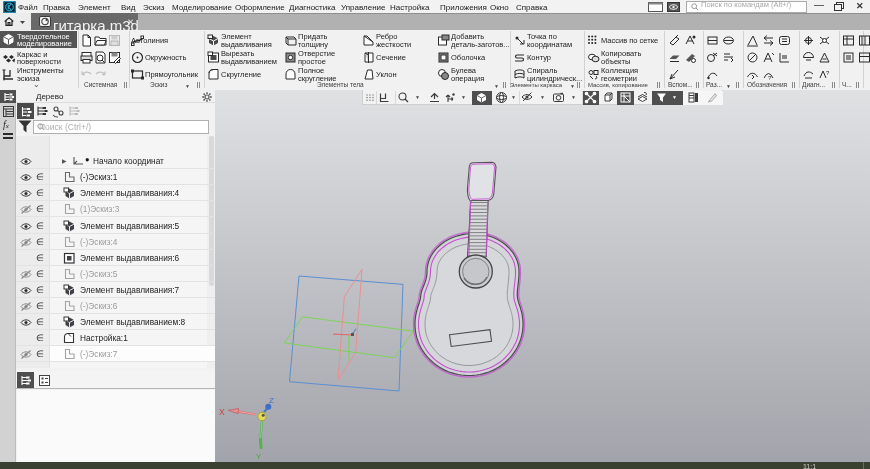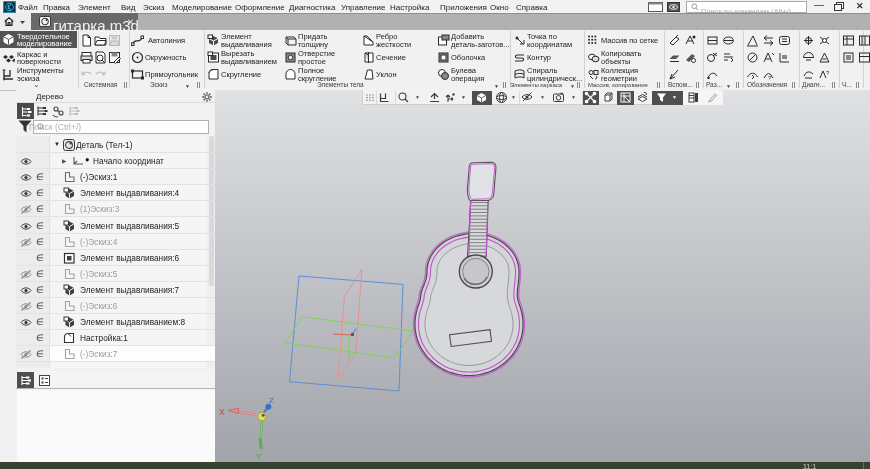--- a/index.html
+++ b/index.html
@@ -53,21 +53,21 @@
 <svg class="abs" style="left:667px;top:2px" width="13" height="10" viewBox="0 0 13 10">
       <rect x="0.5" y="0.5" width="12" height="9" fill="#555" stroke="#333"></rect>
       <ellipse cx="6.5" cy="5" rx="4" ry="2.3" fill="none" stroke="#eee" stroke-width="1"></ellipse>
       <circle cx="6.5" cy="5" r="1.2" fill="#eee"></circle>
     </svg>
 <div class="abs" style="left:686px;top:1px;width:121px;height:11.5px;background:#fff;border:1px solid #ababab"></div>
 <svg class="abs" style="left:691px;top:3px" width="8" height="8" viewBox="0 0 8 8">
       <circle cx="3.2" cy="3.2" r="2.4" fill="none" stroke="#9a9a9a"></circle>
       <line x1="5" y1="5" x2="7" y2="7" stroke="#9a9a9a"></line>
     </svg>
-<span class="abs" style="left:701px;top:7px;color:#a9a9a9;font-size:7.5px">Поиск по командам (Alt+/)</span>
+<span class="abs" style="left:701px;top:0;color:#a9a9a9;font-size:7.5px">Поиск по командам (Alt+/)</span>
 <span class="abs" style="left:814px;top:-1px;color:#333;font-size:10px">—</span>
 <svg class="abs" style="left:834px;top:1.5px" width="10" height="9" viewBox="0 0 10 9">
       <rect x="2.5" y="0.5" width="7" height="6" fill="none" stroke="#333"></rect>
       <rect x="0.5" y="2.5" width="7" height="6" fill="#f2f2f2" stroke="#333"></rect>
     </svg>
 <span class="abs" style="left:856px;top:1px;color:#333;font-size:9px;font-weight:bold">✕</span>
 </div>
 <div class="abs tabbar">
 <div class="abs" style="left:0;top:0;width:870px;height:1px;background:#8f8f8f"></div>
 <div class="abs" style="left:0;top:0;width:31px;height:17px;background:#ececec"></div>
@@ -177,21 +177,21 @@
       <path d="M2 6.5 C4 3.5 9 3.5 11 6 M2 6.5 L2 3.5 M2 6.5 L5 6.5" fill="none" stroke="#c3c3c3" stroke-width="1.3"></path>
     </svg>
     <svg class="ric" style="left:93.5px;top:37.5px" viewBox="0 0 13 13">
       <path d="M11 6.5 C9 3.5 4 3.5 2 6 M11 6.5 L11 3.5 M11 6.5 L8 6.5" fill="none" stroke="#c3c3c3" stroke-width="1.3"></path>
     </svg>
     <svg class="ric" style="left:131px;top:3.5px" viewBox="0 0 13 13">
       <path d="M1.5 10 C4 3 8 11 11.5 3" fill="none" stroke="#2a2a2a" stroke-width="1.2"></path>
       <rect x="0.5" y="9" width="2.5" height="2.5" fill="#fff" stroke="#2a2a2a"></rect>
       <rect x="10" y="2" width="2.5" height="2.5" fill="#fff" stroke="#2a2a2a"></rect>
     </svg>
-    <div class="rbtxt" style="left:148px;top:7px">Автолиния</div>
+    <div class="rbtxt" style="left:131px;top:7px">Автолиния</div>
     <svg class="ric" style="left:131px;top:20.5px" viewBox="0 0 13 13">
       <circle cx="6.5" cy="6.5" r="5" fill="none" stroke="#2a2a2a" stroke-width="1.2"></circle>
       <circle cx="6.5" cy="6.5" r="1" fill="#2a2a2a"></circle>
     </svg>
     <div class="rbtxt" style="left:145px;top:24px">Окружность</div>
     <svg class="ric" style="left:131px;top:37.5px" viewBox="0 0 13 13">
       <rect x="1.5" y="3" width="10" height="7" fill="none" stroke="#2a2a2a" stroke-width="1.2"></rect>
       <rect x="0.5" y="2" width="2" height="2" fill="#fff" stroke="#2a2a2a"></rect>
       <rect x="10.5" y="9" width="2" height="2" fill="#fff" stroke="#2a2a2a"></rect>
     </svg>
@@ -399,20 +399,38 @@
     <svg class="ric" style="left:858px;top:3.5px" viewBox="0 0 13 13">
       <rect x="1.5" y="2" width="10" height="9" fill="none" stroke="#2a2a2a"></rect>
       <path d="M4 2 V11 M7 2 V11" stroke="#2a2a2a"></path>
     </svg>
     <svg class="ric" style="left:858px;top:20.5px" viewBox="0 0 13 13">
       <rect x="1.5" y="2" width="10" height="9" fill="none" stroke="#2a2a2a"></rect>
       <path d="M1.5 5.5 H11.5" stroke="#2a2a2a"></path>
     </svg>
   </div>
 <div class="abs main">
+    <div class="lstrip">
+<div class="abs" style="left:0;top:0;width:16px;height:13px;background:#4f4f4f"></div>
+<svg class="abs" style="left:2.5px;top:1.5px" width="11" height="10" viewBox="0 0 11 10">
+        <g stroke="#fff" stroke-width="1.2" fill="none">
+          <path d="M2 1 V9 M2 2.5 H6 M2 5 H8 M2 7.5 H6"></path>
+          <rect x="6.5" y="1.5" width="3" height="2" fill="#fff" stroke="none"></rect>
+          <rect x="8.5" y="4" width="2.5" height="2" fill="#fff" stroke="none"></rect>
+          <rect x="6.5" y="6.5" width="3" height="2" fill="#fff" stroke="none"></rect>
+        </g>
+      </svg>
+<svg class="abs" style="left:3px;top:16px" width="11" height="11" viewBox="0 0 11 11">
+        <rect x="0.5" y="0.5" width="10" height="10" fill="none" stroke="#3a3a3a"></rect>
+        <path d="M0.5 3 H10.5 M3 3 V10.5 M3 5.5 H10.5 M3 8 H10.5" stroke="#3a3a3a"></path>
+      </svg>
+<div class="abs" style="left:3px;top:29px;font-size:10px;font-style:italic;color:#2a2a2a;font-family:'Liberation Serif',serif">f<span style="font-size:7px">x</span></div>
+<div class="abs" style="left:3px;top:42.5px;width:10px;height:2.5px;background:#2a2a2a"></div>
+<div class="abs" style="left:3px;top:46.5px;width:10px;height:2.5px;background:#2a2a2a"></div>
+</div>
     <div class="panel">
       <div class="abs" style="left:0;top:0;width:199px;height:12.5px;background:#f1f1f1;border-bottom:1px solid #dcdcdc"></div>
       <span class="abs" style="left:20px;top:2px;font-size:8px;color:#222">Дерево</span>
       <svg class="abs" style="left:186px;top:1.5px" width="10" height="10" viewBox="0 0 10 10">
         <g fill="#555">
           <circle cx="5" cy="5" r="2" fill="none" stroke="#555" stroke-width="1.2"></circle>
           <g stroke="#555" stroke-width="1.4">
             <line x1="5" y1="0.2" x2="5" y2="2"></line>
             <line x1="5" y1="8" x2="5" y2="9.8"></line>
             <line x1="0.2" y1="5" x2="2" y2="5"></line>
@@ -458,36 +476,25 @@
         <rect x="7.5" y="9" width="3.5" height="2" fill="#bbb"></rect>
       </svg>
       <svg class="abs" style="left:2px;top:30px" width="14" height="13" viewBox="0 0 14 13">
         <path d="M0.5 0.5 H13.5 L8.5 6 V12.5 L5.5 10 V6 Z" fill="#333"></path>
       </svg>
       <div class="abs" style="left:17px;top:29.5px;width:176px;height:14px;background:#fff;border:1px solid #b0b0b0"></div>
       <svg class="abs" style="left:21px;top:33px" width="8" height="8" viewBox="0 0 8 8">
         <circle cx="3.2" cy="3.2" r="2.4" fill="none" stroke="#999"></circle>
         <line x1="5" y1="5" x2="7" y2="7" stroke="#999"></line>
       </svg>
-      <span class="abs" style="left:13px;top:31.5px;font-size:8.5px;color:#b0b0b0">Поиск (Ctrl+/)</span>
+      <span class="abs" style="left:23px;top:31.5px;font-size:8.5px;color:#b0b0b0">Поиск (Ctrl+/)</span>
       <div class="abs" style="left:0;top:46px;width:199px;height:232px;background:#f5f5f5"></div>
       <div class="abs" style="left:0;top:46px;width:34px;height:232px;background:#ececec;border-right:1px solid #e2e2e2"></div>
       <div class="abs" style="left:191px;top:46px;width:8px;height:232px;background:#efefef"></div>
       <div class="abs" style="left:192.5px;top:46px;width:5px;height:150px;background:#d9d9d9;border-radius:2px"></div>
-      <div class="trow" style="top:47.0px">
-        <div class="gut"></div>
-        <span class="abs" style="left:38px;top:3.5px;font-size:6px;color:#222">▼</span>
-        <svg class="abs" style="left:47px;top:2px" width="12" height="12" viewBox="0 0 12 12">
-          <rect x="0.5" y="0.5" width="11" height="11" rx="2" fill="#e8e8e8" stroke="#3a3a3a"></rect>
-          <circle cx="6" cy="6" r="3.4" fill="none" stroke="#3a3a3a" stroke-width="1.1"></circle>
-          <circle cx="7.6" cy="4.4" r="1.1" fill="#3a3a3a"></circle>
-        </svg>
-        <span class="abs" style="left:60px;top:3px">Деталь (Тел-1)</span>
-        <div class="sep"></div>
-      </div>
       <div class="trow" style="top:63.1px">
         <div class="gut"></div>
         <svg class="abs" style="left:4px;top:4px" width="12" height="9" viewBox="0 0 12 9">
           <path d="M1 4.5 C3.5 1 8.5 1 11 4.5 C8.5 8 3.5 8 1 4.5 Z" fill="none" stroke="#333" stroke-width="1"></path>
           <circle cx="6" cy="4.5" r="1.6" fill="#333"></circle>
         </svg>
         <span class="abs" style="left:46px;top:3.5px;font-size:6px;color:#555">▶</span>
         <svg class="abs" style="left:56px;top:2px" width="12" height="12" viewBox="0 0 12 12">
           <path d="M2 2 V9 H11 M2 9 L5 6" fill="none" stroke="#555" stroke-width="1.1"></path>
         </svg>

